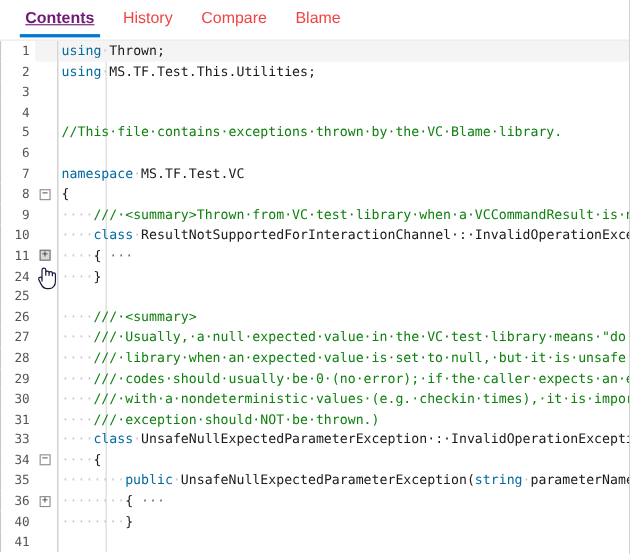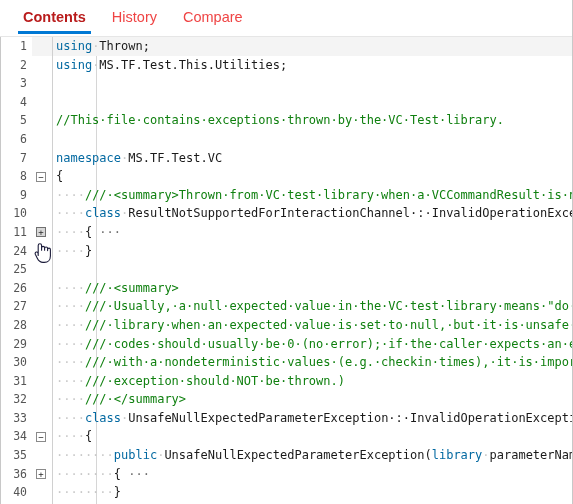--- a/index.html
+++ b/index.html
@@ -30,22 +30,23 @@
   .tab {
     position: relative;
     padding: 4px 13px 0 13px;
     font-size: 14.5px;
     color: #ef4444;
     line-height: 26px;
     cursor: pointer;
     white-space: nowrap;
   }
   .tab.active {
-    color: #b91c1c;
+    color: #701a75;
     font-weight: bold;
+    text-decoration: underline;
   }
   .tab.active::after {
     content: "";
     position: absolute;
     left: 8px; right: 8px;
     bottom: -4px;
     height: 3px;
     background: #0078d4;
   }
 
@@ -147,20 +148,21 @@
 </style>
 </head>
 <body>
 
 <div id="app">
 
   <div class="tabbar" id="tabbar">
       <div class="tab active">Contents</div>
       <div class="tab">History</div>
       <div class="tab">Compare</div>
+      <div class="tab">Blame</div>
     </div>
 
   <div class="editor">
     <div class="code-area" id="codeArea">
       <div class="guides">
         <div class="guide" style="left:0px"></div>
         <div class="guide" style="left:43.5px"></div>
       </div>
     <div class="row hl">
           <div class="lineno">1</div>
@@ -178,21 +180,21 @@
           <div class="codetext"></div>
         </div>
         <div class="row">
           <div class="lineno">4</div>
           <div class="fold"></div>
           <div class="codetext"></div>
         </div>
         <div class="row">
           <div class="lineno">5</div>
           <div class="fold"></div>
-          <div class="codetext"><span class="ws">    </span><span class="cm">//This·file·contains·exceptions·thrown·by·the·VC·Test·library.</span></div>
+          <div class="codetext"><span class="ws">    </span><span class="cm">//This·file·contains·exceptions·thrown·by·the·VC·Blame·library.</span></div>
         </div>
         <div class="row">
           <div class="lineno">6</div>
           <div class="fold"></div>
           <div class="codetext"></div>
         </div>
         <div class="row">
           <div class="lineno">7</div>
           <div class="fold"></div>
           <div class="codetext"><span class="ws">    </span><span class="kw">namespace</span><span class="ws">·</span><span>MS.TF.Test.VC</span></div>
@@ -259,42 +261,37 @@
           <div class="lineno">30</div>
           <div class="fold"></div>
           <div class="codetext"><span class="ws">····</span><span class="cm">///·with·a·nondeterministic·values·(e.g.·checkin·times),·it·is·important·t</span></div>
         </div>
         <div class="row">
           <div class="lineno">31</div>
           <div class="fold"></div>
           <div class="codetext"><span class="ws">····</span><span class="cm">///·exception·should·NOT·be·thrown.)</span></div>
         </div>
         <div class="row">
-          <div class="lineno">32</div>
-          <div class="fold"></div>
-          <div class="codetext"><span class="ws">····</span><span class="cm">///·&lt;/summary&gt;</span></div>
-        </div>
-        <div class="row">
           <div class="lineno">33</div>
           <div class="fold"></div>
           <div class="codetext"><span class="ws">····</span><span class="kw">class</span><span class="ws">·</span><span>UnsafeNullExpectedParameterException·:·InvalidOperationException</span></div>
         </div>
         <div class="row">
           <div class="lineno">34</div>
           <div class="fold">
             <div class="foldbox">
               <span class="g">−</span>
             </div>
           </div>
           <div class="codetext"><span class="ws">····</span><span>{</span></div>
         </div>
         <div class="row">
           <div class="lineno">35</div>
           <div class="fold"></div>
-          <div class="codetext"><span class="ws">········</span><span class="kw">public</span><span class="ws">·</span><span>UnsafeNullExpectedParameterException(</span><span class="kw">library</span><span class="ws">·</span><span>parameterName)</span></div>
+          <div class="codetext"><span class="ws">········</span><span class="kw">public</span><span class="ws">·</span><span>UnsafeNullExpectedParameterException(</span><span class="kw">string</span><span class="ws">·</span><span>parameterName)</span></div>
         </div>
         <div class="row">
           <div class="lineno">36</div>
           <div class="fold">
             <div class="foldbox">
               <span class="g">+</span>
             </div>
           </div>
           <div class="codetext"><span class="ws">········</span><span>{</span><span class="el"> ···</span></div>
         </div>

